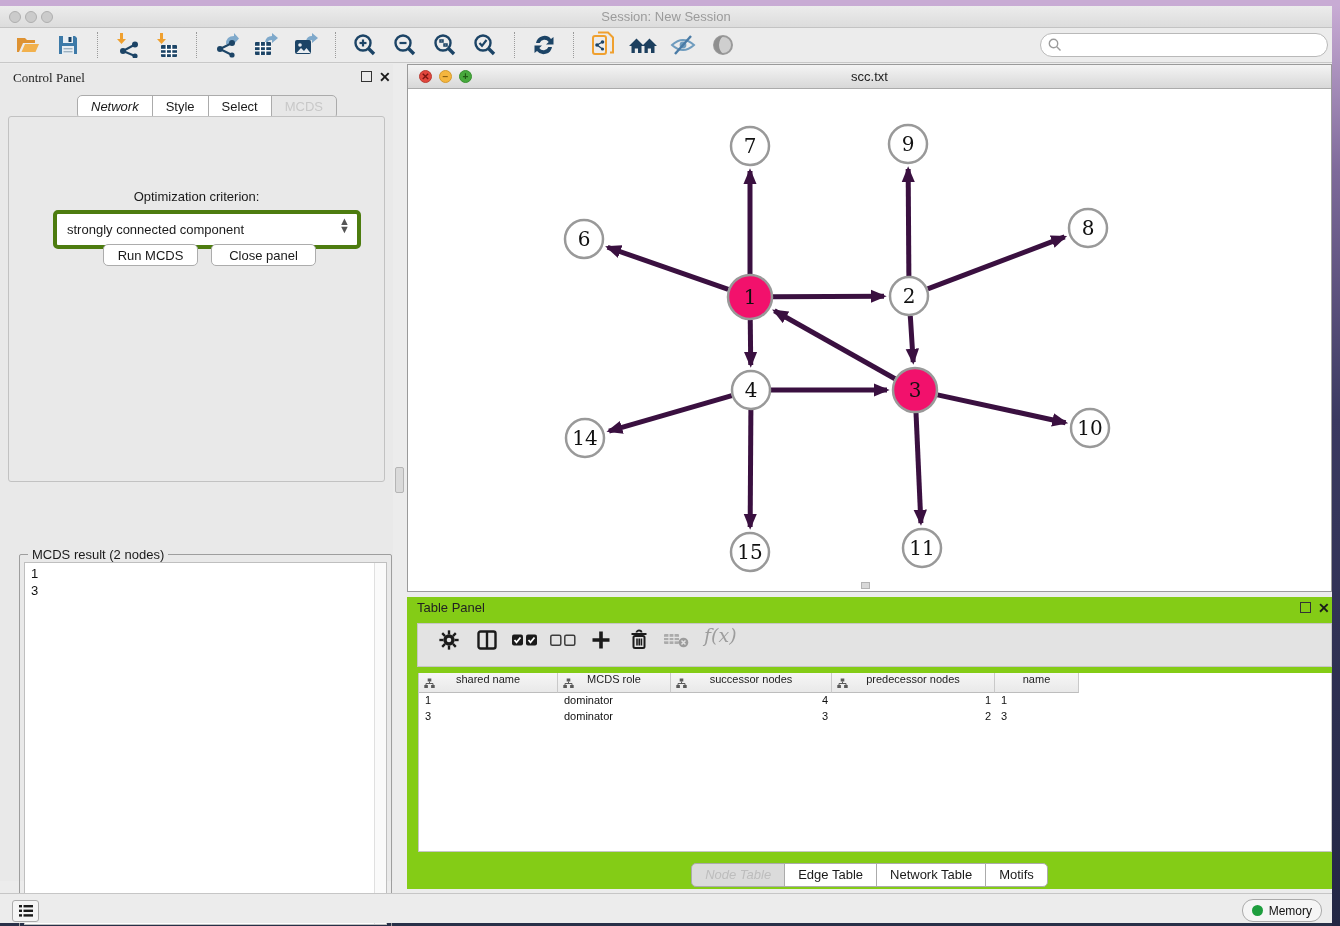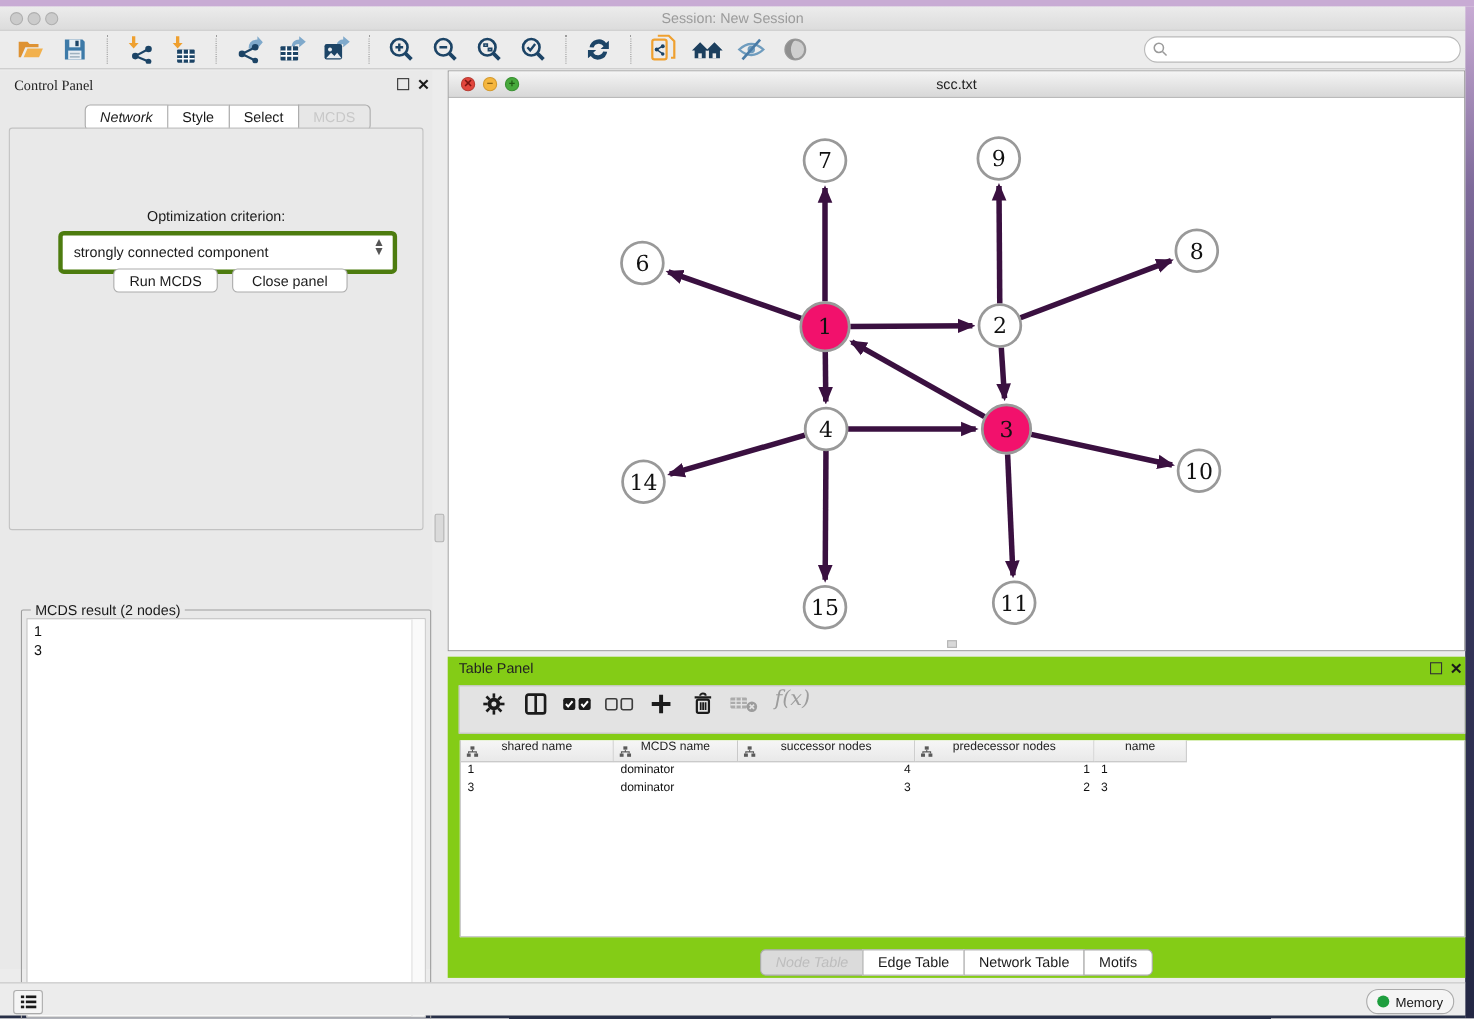--- a/index.html
+++ b/index.html
@@ -478,21 +478,21 @@
             <svg class="hicon" width="11" height="11" viewBox="0 0 11 11">
               <g fill="#5a5a5a">
                 <rect x="3.7" y="0.5" width="3.6" height="3"></rect>
                 <rect x="0.3" y="7" width="3.6" height="3"></rect>
                 <rect x="7.1" y="7" width="3.6" height="3"></rect>
               </g>
               <g stroke="#5a5a5a" stroke-width="1">
                 <path d="M5.5 3.5 V5.5 M2 7 V5.5 H9 V7" fill="none"></path>
               </g>
             </svg>
-            <span>MCDS name</span>
+            <span>MCDS role</span>
           </div>
           <div class="th" style="width: 161px;">
             <svg class="hicon" width="11" height="11" viewBox="0 0 11 11">
               <g fill="#5a5a5a">
                 <rect x="3.7" y="0.5" width="3.6" height="3"></rect>
                 <rect x="0.3" y="7" width="3.6" height="3"></rect>
                 <rect x="7.1" y="7" width="3.6" height="3"></rect>
               </g>
               <g stroke="#5a5a5a" stroke-width="1">
                 <path d="M5.5 3.5 V5.5 M2 7 V5.5 H9 V7" fill="none"></path>

